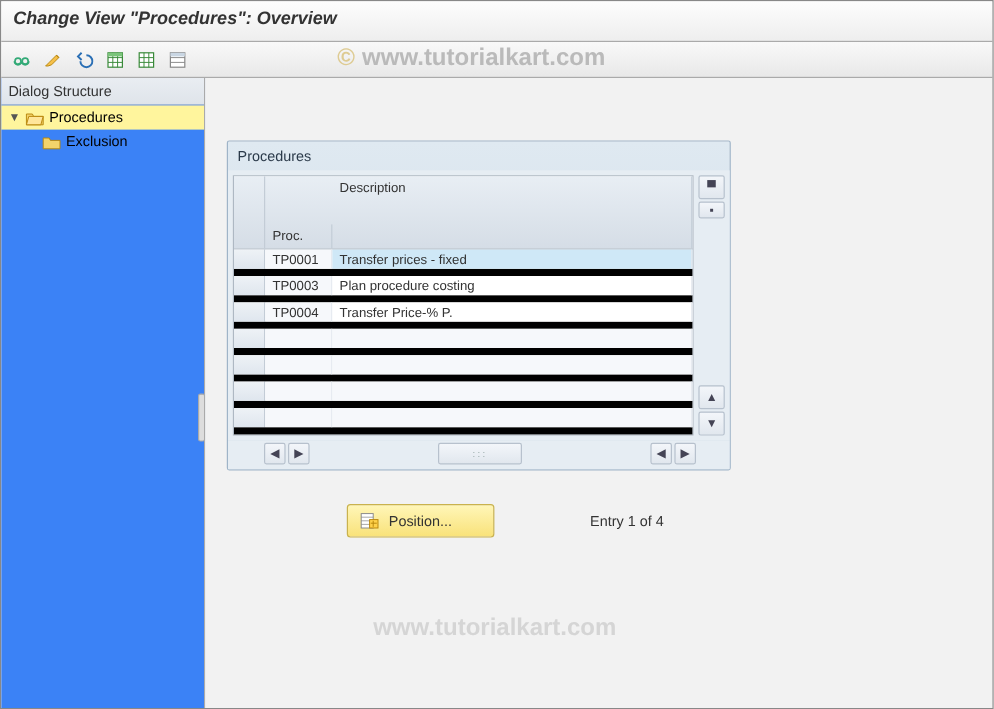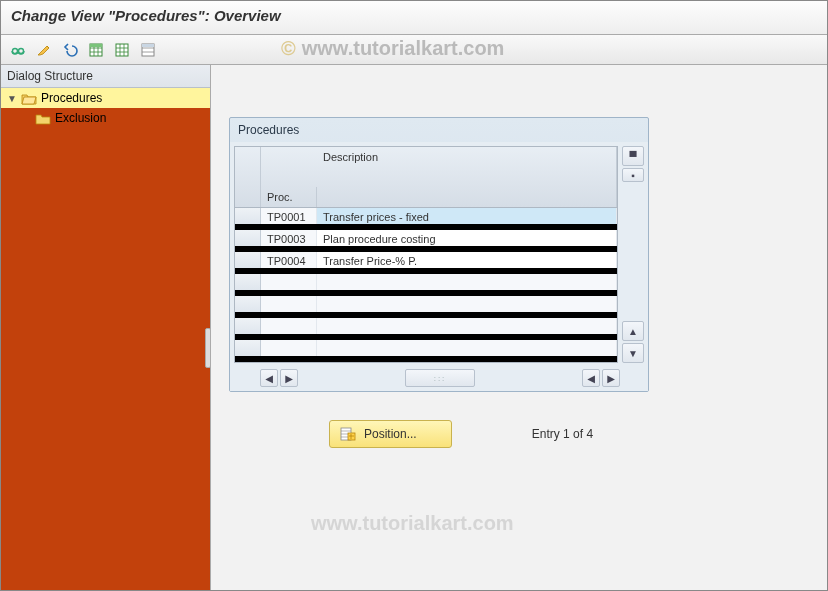--- a/index.html
+++ b/index.html
@@ -11,21 +11,21 @@
 
   .titlebar { height: 34px; border-bottom: 1px solid #aaa; padding: 6px 10px; background: linear-gradient(#fdfdfd,#eeeeee); }
   .titlebar-text { font-style: italic; font-weight: bold; font-size: 15px; color: #333; }
 
   .toolbar { height: 30px; border-bottom: 1px solid #aaa; background: linear-gradient(#f9f9f9,#e8e8e8); display: flex; align-items: center; padding: 0 6px; gap: 4px; }
   .tbtn { width: 22px; height: 22px; display:flex; align-items:center; justify-content:center; border: 1px solid transparent; border-radius: 3px; cursor: pointer; }
   .tbtn svg { width: 16px; height: 16px; }
 
   .main { display: flex; height: calc(100% - 64px); }
 
-  .sidebar { width: 210px; border-right: 1px solid #aaa; background: #c2410c; position: relative; }
+  .sidebar { width: 170px; border-right: 1px solid #aaa; background: #3b82f6; position: relative; }
   .sidebar-handle { position:absolute; right:-1px; top:50%; width:6px; height:40px; background:#ddd; border:1px solid #aaa; border-radius:2px; cursor:col-resize; }
   .sidebar-header { background: linear-gradient(#e9edf2,#dfe4ea); border-bottom: 1px solid #b8c0c9; color:#333; font-size: 12px; padding: 4px 6px; }
   .tree { font-size: 12px; }
   .tree-row { display:flex; align-items:center; padding: 3px 6px; gap:4px; cursor:pointer; }
   .tree-row.selected { background: #fff59d; }
   .tree-row .arrow { width:10px; font-size:10px; color:#555; }
   .tree-row .folder { width:16px; height:13px; display:inline-block; }
   .folder svg { width:16px; height:13px; }
   .tree-row.child { padding-left: 34px; }
 

